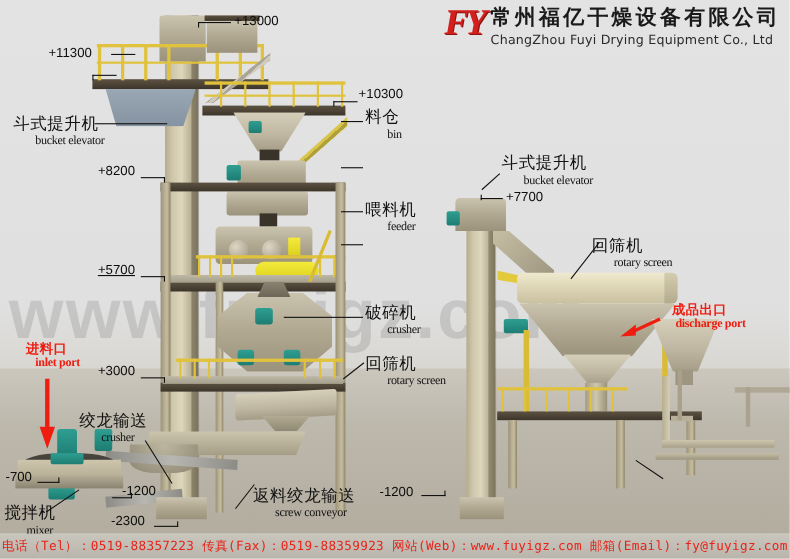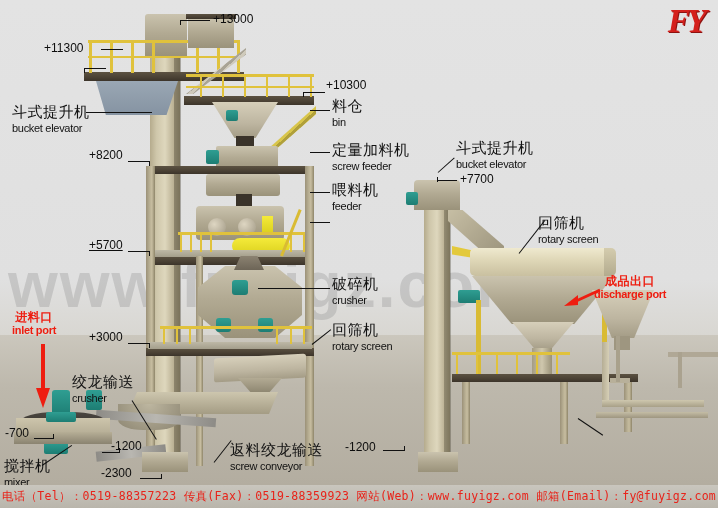--- a/index.html
+++ b/index.html
@@ -29,21 +29,21 @@
   
   .footer{position:absolute;left:0;bottom:0;width:718px;height:23px;
     background:linear-gradient(180deg,#c9c6be 0%,#b9b5ab 100%);
     display:flex;align-items:center;justify-content:center;}
   .footer-text{color:#e8231a;font-size:11.5px;letter-spacing:.3px;white-space:nowrap;
     font-family:"DejaVu Sans Mono","Liberation Mono",monospace;}
 
   
   .lab{position:absolute;color:#121212;line-height:1.18;white-space:nowrap;}
   .lab .cn{font-size:15px;letter-spacing:.5px;}
-  .lab .en{font-size:11px;font-family:Liberation Sans, sans-serif;letter-spacing:-.3px;}
+  .lab .en{font-size:11px;font-family:Liberation Serif, serif;letter-spacing:-.3px;margin-left:20px;}
   .lab.red{color:#ee1d10;font-weight:bold;}
   .lab.red .cn{font-size:12px;text-align:center;}
   .elev{position:absolute;font-size:12px;color:#0d0d0d;white-space:nowrap;
     font-family:"Liberation Sans",sans-serif;}
 
   .ldr{position:absolute;background:#111;height:1px;}
   .ldr-d{position:absolute;height:1px;background:#111;transform-origin:left center;}
   .tick{position:absolute;background:#111;width:1px;height:5px;}
 
   
@@ -301,24 +301,20 @@
     <div class="en">bucket elevator</div>
   </div>
   <div class="ldr" style="left:86px;top:112px;width:66px;"></div>
 
   <div class="lab" style="left:332px;top:98px;">
     <div class="cn">料仓</div>
     <div class="en">bin</div>
   </div>
   <div class="ldr" style="left:310px;top:110px;width:20px;"></div>
 
-  <div class="lab" style="left:332px;top:142px;">
-    <div class="cn">定量加料机</div>
-    <div class="en">screw feeder</div>
-  </div>
   <div class="ldr" style="left:310px;top:152px;width:20px;"></div>
 
   <div class="lab" style="left:332px;top:182px;">
     <div class="cn">喂料机</div>
     <div class="en">feeder</div>
   </div>
   <div class="ldr" style="left:310px;top:192px;width:20px;"></div>
 
   <div class="ldr" style="left:310px;top:222px;width:20px;"></div>
 
@@ -379,19 +375,23 @@
   <div class="lab" style="left:230px;top:442px;">
     <div class="cn">返料绞龙输送</div>
     <div class="en">screw conveyor</div>
   </div>
   <div class="ldr-d" style="left:214px;top:462px;width:28px;transform:rotate(-52deg);"></div>
 
   <div class="ldr-d" style="left:578px;top:418px;width:30px;transform:rotate(34deg);"></div>
 
   <div class="logo">
     <div class="fy">FY</div>
+    <div>
+      <div class="cn-co">常州福亿干燥设备有限公司</div>
+      <div class="en-co">ChangZhou Fuyi Drying Equipment Co., Ltd</div>
+    </div>
   </div>
 
   <div class="footer">
     <div class="footer-text">电话（Tel）：0519-88357223  传真(Fax)：0519-88359923 网站(Web)：www.fuyigz.com  邮箱(Email)：fy@fuyigz.com</div>
   </div>
 
 </div>
 
 </body></html>

